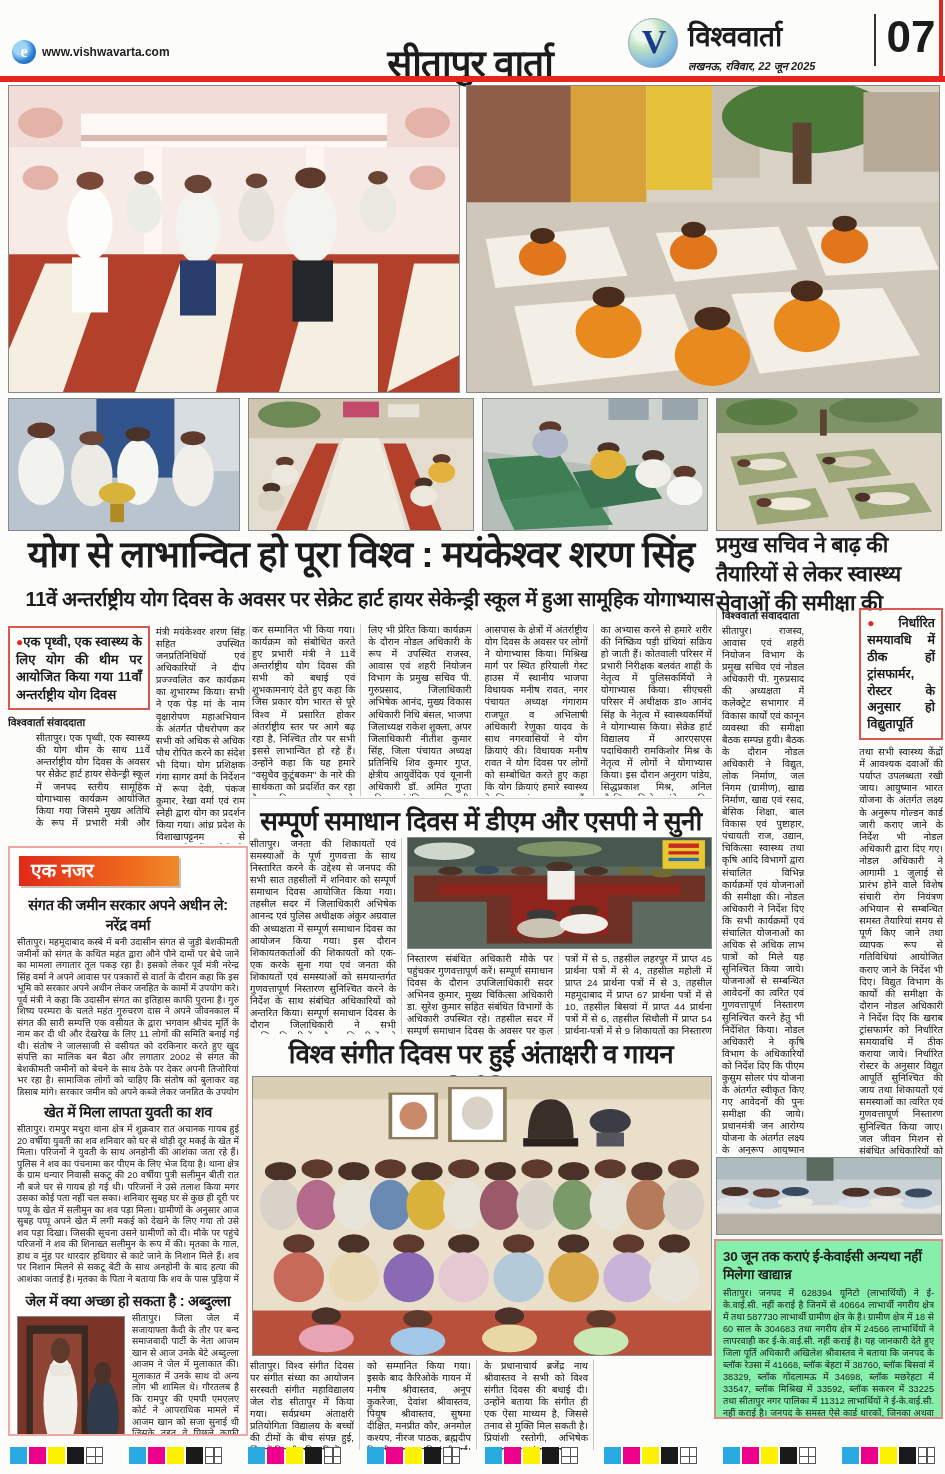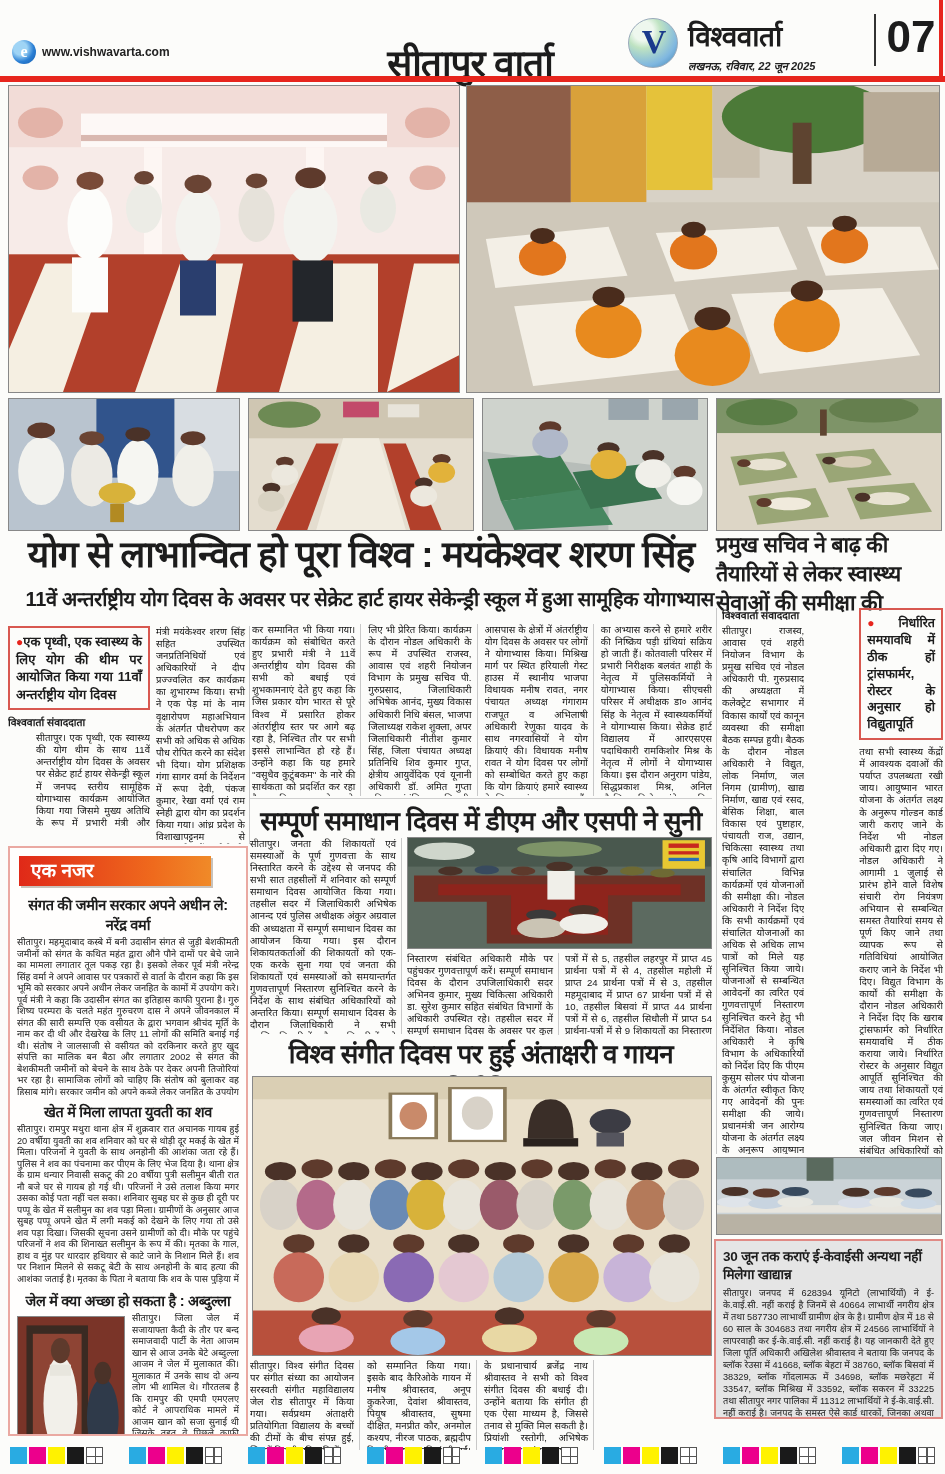--- a/index.html
+++ b/index.html
@@ -48,32 +48,32 @@
   .kicker-box { border:2px solid #d85850; padding:5px 6px; margin-bottom:5px;
     font-size:13px; font-weight:bold; line-height:1.35; text-align:justify; }
   .dot { color:#e7251d; font-size:12px; }
   .sec-headline { font-weight:800; letter-spacing:-.5px; }
   .samadhan-headline { left:250px; top:798px; width:462px; font-size:26px; text-align:center;
     border-top:1px solid #cfcfcf; padding-top:3px; }
   .sangeet-headline { left:250px; top:1035px; width:462px; font-size:26px; text-align:center; }
   
   .eknajar { left:8px; top:846px; width:240px; height:590px;
     border:2px solid #eaa9a2; padding:6px 7px; background:#fffefd; overflow:hidden; }
-  .eknajar-band { width:192px; height:30px; margin:2px 0 8px 2px; padding-left:12px;
+  .eknajar-band { width:160px; height:30px; margin:2px 0 8px 2px; padding-left:12px;
     background:linear-gradient(90deg,#e02918,#ef6a1d 70%,#f08a28);
     color:#fff; font-size:19px; font-weight:bold; line-height:30px;
     box-shadow:2px 2px 0 #c9c2bb; }
   .story-head { font-size:14.5px; font-weight:800; text-align:center; margin:6px 0 3px; letter-spacing:-.3px; }
   .story-body { font-size:9.2px; line-height:1.25; text-align:justify; }
   .jail-photo { float:left; width:108px; height:142px; margin:3px 7px 2px 0; }
   
   .review-box { border:2px solid #d85850; padding:5px 6px; margin-bottom:6px;
     font-size:12.5px; font-weight:bold; line-height:1.35; text-align:justify; }
   .ekyc { left:714px; top:1239px; width:229px; height:180px;
-    border:2px solid #e08a85; padding:6px 7px; background:#e5e5e5; overflow:hidden; }
+    border:2px solid #e08a85; padding:6px 7px; background:#86efac; overflow:hidden; }
   .ekyc-head { font-size:13.5px; font-weight:800; margin-bottom:5px; letter-spacing:-.2px; }
   .ekyc-body { font-size:9.2px; line-height:1.3; text-align:justify; }
   
   .cmyk-row { left:10px; top:1447px; width:925px; display:flex; justify-content:space-between; }
   .cmyk-group { display:flex; gap:2px; }
   .cmyk-sq { width:17px; height:17px; }
   .c-c{background:#29abe2;} .c-m{background:#ec008c;} .c-y{background:#fff200;} .c-k{background:#1a1a1a;}
   .c-reg { width:17px; height:17px; border:1.5px solid #555; position:relative; background:#fff; }
   .c-reg:before { content:""; position:absolute; left:50%; top:0; width:1.5px; height:100%; background:#555; }
   .c-reg:after  { content:""; position:absolute; top:50%; left:0; height:1.5px; width:100%; background:#555; }

